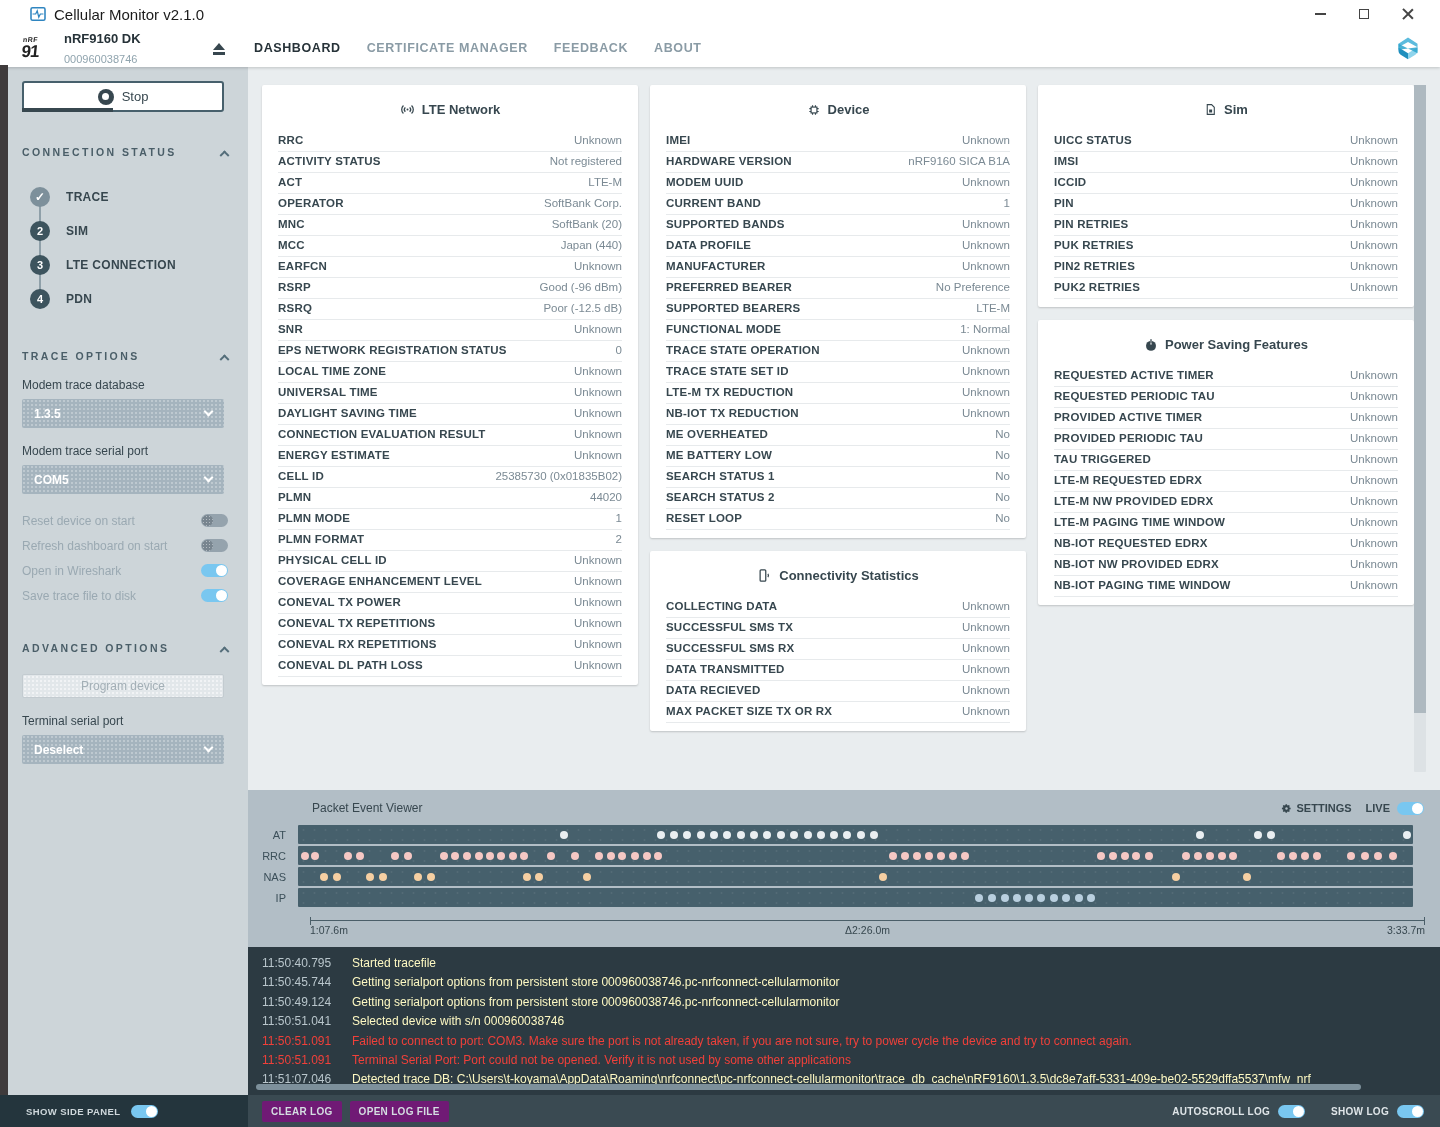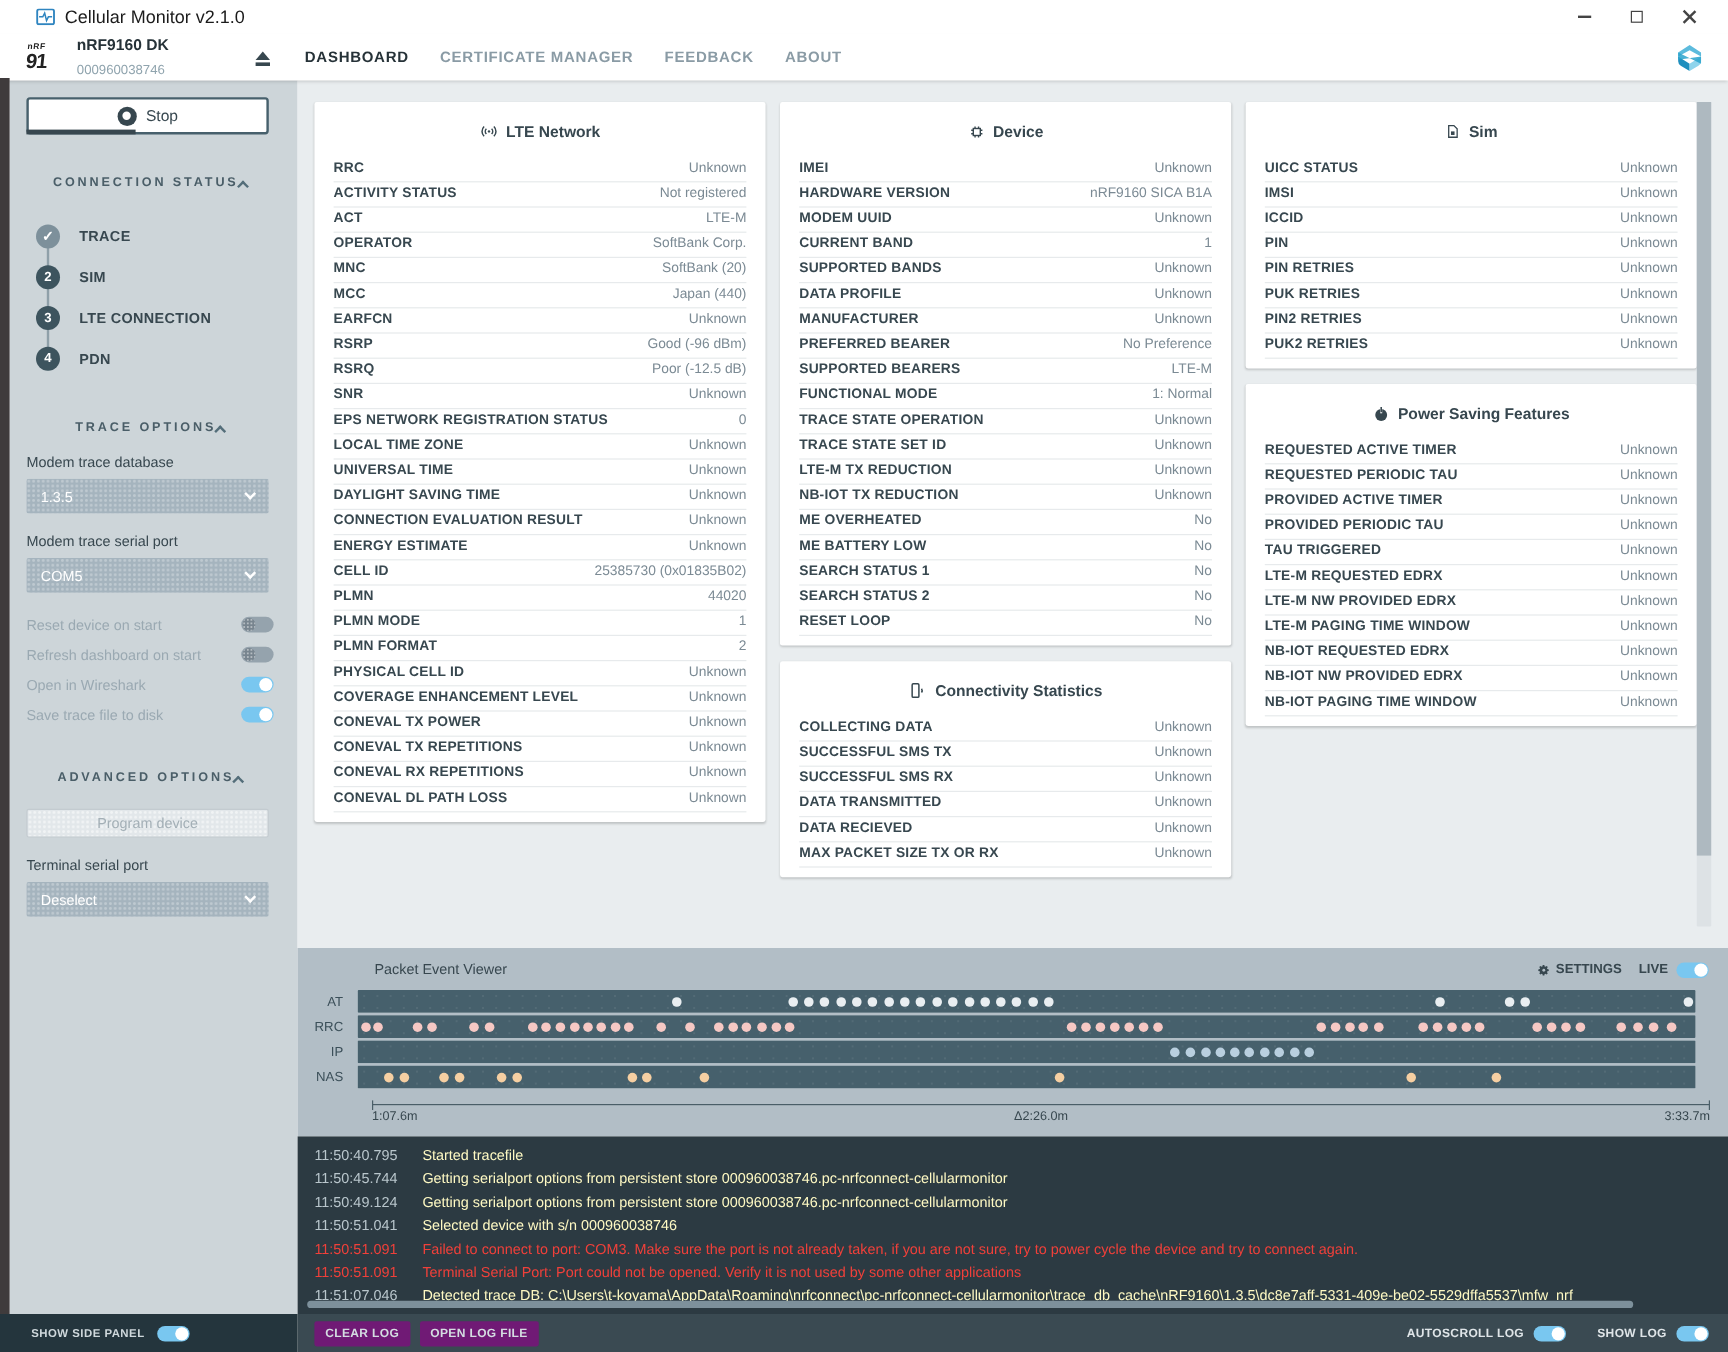--- a/index.html
+++ b/index.html
@@ -43,35 +43,35 @@
   .nordic-logo { margin-left:auto; margin-right:18px; width:28px; height:26px; }
 
   
   .sidebar { position:absolute; top:67px; left:8px; width:240px; height:1028px; background:#cdd5d9; padding:14px 20px 0 14px; }
   .stop-btn { position:relative; width:202px; height:31px; background:#fff; border:2px solid #47606c; border-radius:3px;
     display:flex; align-items:center; justify-content:center; gap:8px; cursor:pointer;}
   .stop-btn::after { content:""; position:absolute; left:-2px; bottom:-2px; width:46%; height:4px; background:#37474f;}
   .rec-icon { width:16px; height:16px; border-radius:50%; background:#37474f; position:relative;}
   .rec-icon::after { content:""; position:absolute; left:4.5px; top:4.5px; width:7px; height:7px; border-radius:50%; background:#fff;}
   .stop-label { font-size:13px; color:#37474f; }
-  .side-section-head { display:flex; align-items:center; justify-content:center; margin-top:34px; }
+  .side-section-head { display:flex; align-items:center; justify-content:space-between; margin-top:34px; }
   .side-section-title { font-size:10.5px; font-weight:bold; letter-spacing:2.4px; color:#4a5e68; }
   .chev { width:7px; height:7px; border-right:2px solid #546e7a; border-bottom:2px solid #546e7a; display:inline-block; }
   .chev.up { transform:rotate(-135deg) translate(-2px,-2px); }
   .steps { position:relative; margin:22px 0 0 8px; }
   .steps::before { content:""; position:absolute; left:9px; top:10px; bottom:12px; width:2px; background:#8fa0a9; }
   .step { position:relative; display:flex; align-items:center; gap:16px; height:34px; }
   .step-badge { width:20px; height:20px; border-radius:50%; background:#3d545e; color:#fff; font-size:11px; font-weight:bold;
     display:flex; align-items:center; justify-content:center; z-index:1;}
   .step-badge.done { background:#7d909b; font-size:12px; }
   .step-label { font-size:12px; font-weight:bold; color:#37474f; letter-spacing:.3px;}
   .field-label { font-size:12px; color:#37474f; margin:16px 0 7px; }
   .dropdown { position:relative; width:202px; height:29px; background:#a5b4be; border-radius:2px; cursor:pointer;
     display:flex; align-items:center; padding:0 12px; }
-  .dropdown span.val { color:#fff; font-size:12px; font-weight:normal; }
+  .dropdown span.val { color:#fff; font-size:12px; font-weight:bold; }
   .dropdown .chev-d { position:absolute; right:12px; top:9px; width:7px; height:7px;
     border-right:2px solid #fff; border-bottom:2px solid #fff; transform:rotate(45deg); }
   .dotted { background-image:radial-gradient(rgba(255,255,255,.28) 1px, transparent 1.3px); background-size:4px 4px; }
   .opt-rows { margin-top:14px; }
   .opt-row { display:flex; align-items:center; justify-content:space-between; height:25px; }
   .opt-label { font-size:12px; color:#9aa9b2; }
   .pill { position:relative; width:27px; height:13px; border-radius:7px; display:inline-block; cursor:pointer; flex:none;}
   .pill .knob { position:absolute; top:1px; width:11px; height:11px; border-radius:50%; }
   .pill.on { background:#79c7f0; } .pill.on .knob { right:1px; background:#fff; }
   .pill.off { background:#95a3ad; } .pill.off .knob { left:1px; background:#78858f;
@@ -710,49 +710,49 @@
               <span class="dot" style="left:89.2%;background:#f6c8c4"></span>
               <span class="dot" style="left:90.3%;background:#f6c8c4"></span>
               <span class="dot" style="left:91.4%;background:#f6c8c4"></span>
               <span class="dot" style="left:94.4%;background:#f6c8c4"></span>
               <span class="dot" style="left:95.7%;background:#f6c8c4"></span>
               <span class="dot" style="left:96.9%;background:#f6c8c4"></span>
               <span class="dot" style="left:98.2%;background:#f6c8c4"></span>
             </div>
           </div>
           <div class="lane">
-            <span class="lane-label">IP</span>
-            <div class="lane-track">
-              <span class="dot" style="left:61.1%;background:#b9cfdf"></span>
-              <span class="dot" style="left:62.2%;background:#b9cfdf"></span>
-              <span class="dot" style="left:63.4%;background:#b9cfdf"></span>
-              <span class="dot" style="left:64.5%;background:#b9cfdf"></span>
-              <span class="dot" style="left:65.6%;background:#b9cfdf"></span>
-              <span class="dot" style="left:66.6%;background:#b9cfdf"></span>
-              <span class="dot" style="left:67.8%;background:#b9cfdf"></span>
-              <span class="dot" style="left:68.9%;background:#b9cfdf"></span>
-              <span class="dot" style="left:70%;background:#b9cfdf"></span>
-              <span class="dot" style="left:71.1%;background:#b9cfdf"></span>
-            </div>
-          </div>
-          <div class="lane">
             <span class="lane-label">NAS</span>
             <div class="lane-track">
               <span class="dot" style="left:2.3%;background:#f6cfa2"></span>
               <span class="dot" style="left:3.5%;background:#f6cfa2"></span>
               <span class="dot" style="left:6.5%;background:#f6cfa2"></span>
               <span class="dot" style="left:7.6%;background:#f6cfa2"></span>
               <span class="dot" style="left:10.8%;background:#f6cfa2"></span>
               <span class="dot" style="left:11.9%;background:#f6cfa2"></span>
               <span class="dot" style="left:20.5%;background:#f6cfa2"></span>
               <span class="dot" style="left:21.6%;background:#f6cfa2"></span>
               <span class="dot" style="left:25.9%;background:#f6cfa2"></span>
               <span class="dot" style="left:52.5%;background:#f6cfa2"></span>
               <span class="dot" style="left:78.7%;background:#f6cfa2"></span>
               <span class="dot" style="left:85.1%;background:#f6cfa2"></span>
+            </div>
+          </div>
+          <div class="lane">
+            <span class="lane-label">IP</span>
+            <div class="lane-track">
+              <span class="dot" style="left:61.1%;background:#b9cfdf"></span>
+              <span class="dot" style="left:62.2%;background:#b9cfdf"></span>
+              <span class="dot" style="left:63.4%;background:#b9cfdf"></span>
+              <span class="dot" style="left:64.5%;background:#b9cfdf"></span>
+              <span class="dot" style="left:65.6%;background:#b9cfdf"></span>
+              <span class="dot" style="left:66.6%;background:#b9cfdf"></span>
+              <span class="dot" style="left:67.8%;background:#b9cfdf"></span>
+              <span class="dot" style="left:68.9%;background:#b9cfdf"></span>
+              <span class="dot" style="left:70%;background:#b9cfdf"></span>
+              <span class="dot" style="left:71.1%;background:#b9cfdf"></span>
             </div>
           </div>
         </div>
       <div class="axis">
         <div class="axis-labels">
           <span>1:07.6m</span>
           <span>Δ2:26.0m</span>
           <span>3:33.7m</span>
         </div>
       </div>

